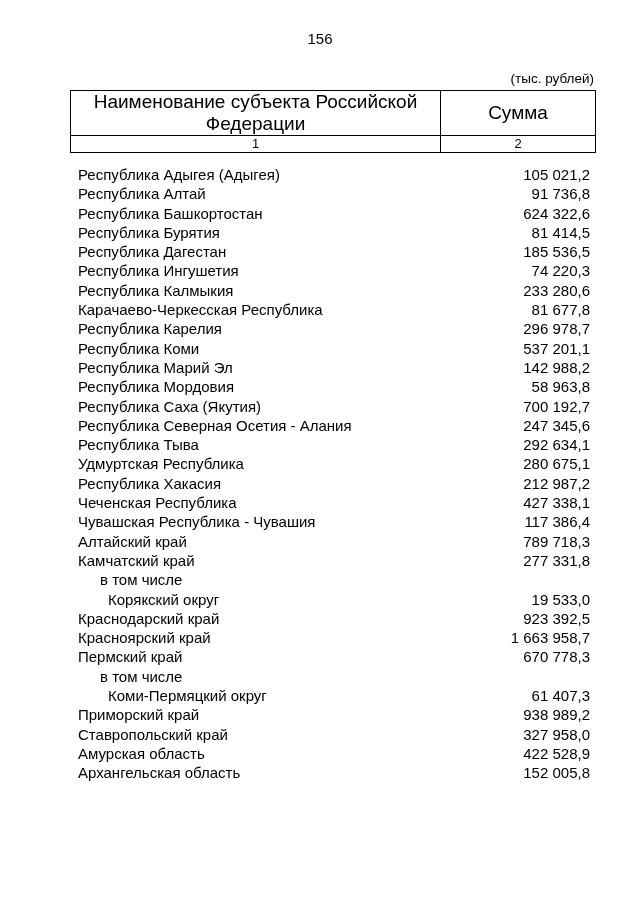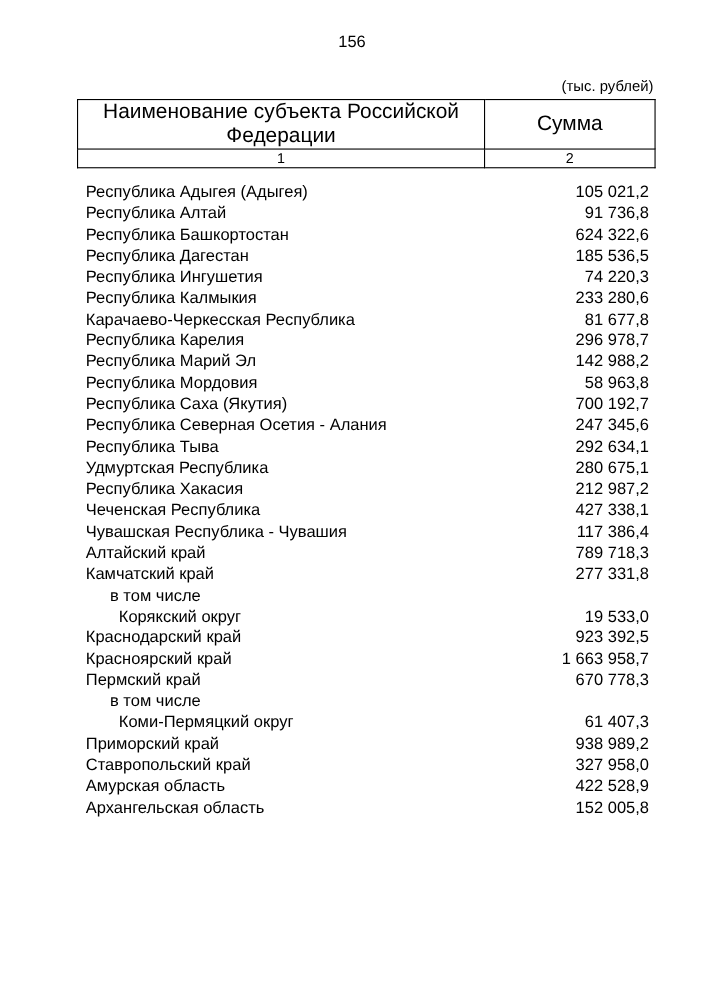--- a/index.html
+++ b/index.html
@@ -104,38 +104,46 @@
       </div>
       <div class="row indent-0">
         <span class="label">Республика Алтай</span>
         <span class="value">91 736,8</span>
       </div>
       <div class="row indent-0">
         <span class="label">Республика Башкортостан</span>
         <span class="value">624 322,6</span>
       </div>
       <div class="row indent-0">
+        <span class="label">Республика Бурятия</span>
+        <span class="value">81 414,5</span>
+      </div>
+      <div class="row indent-0">
         <span class="label">Республика Дагестан</span>
         <span class="value">185 536,5</span>
       </div>
       <div class="row indent-0">
         <span class="label">Республика Ингушетия</span>
         <span class="value">74 220,3</span>
       </div>
       <div class="row indent-0">
         <span class="label">Республика Калмыкия</span>
         <span class="value">233 280,6</span>
       </div>
       <div class="row indent-0">
         <span class="label">Карачаево-Черкесская Республика</span>
         <span class="value">81 677,8</span>
       </div>
       <div class="row indent-0">
         <span class="label">Республика Карелия</span>
         <span class="value">296 978,7</span>
+      </div>
+      <div class="row indent-0">
+        <span class="label">Республика Коми</span>
+        <span class="value">537 201,1</span>
       </div>
       <div class="row indent-0">
         <span class="label">Республика Марий Эл</span>
         <span class="value">142 988,2</span>
       </div>
       <div class="row indent-0">
         <span class="label">Республика Мордовия</span>
         <span class="value">58 963,8</span>
       </div>
       <div class="row indent-0">

